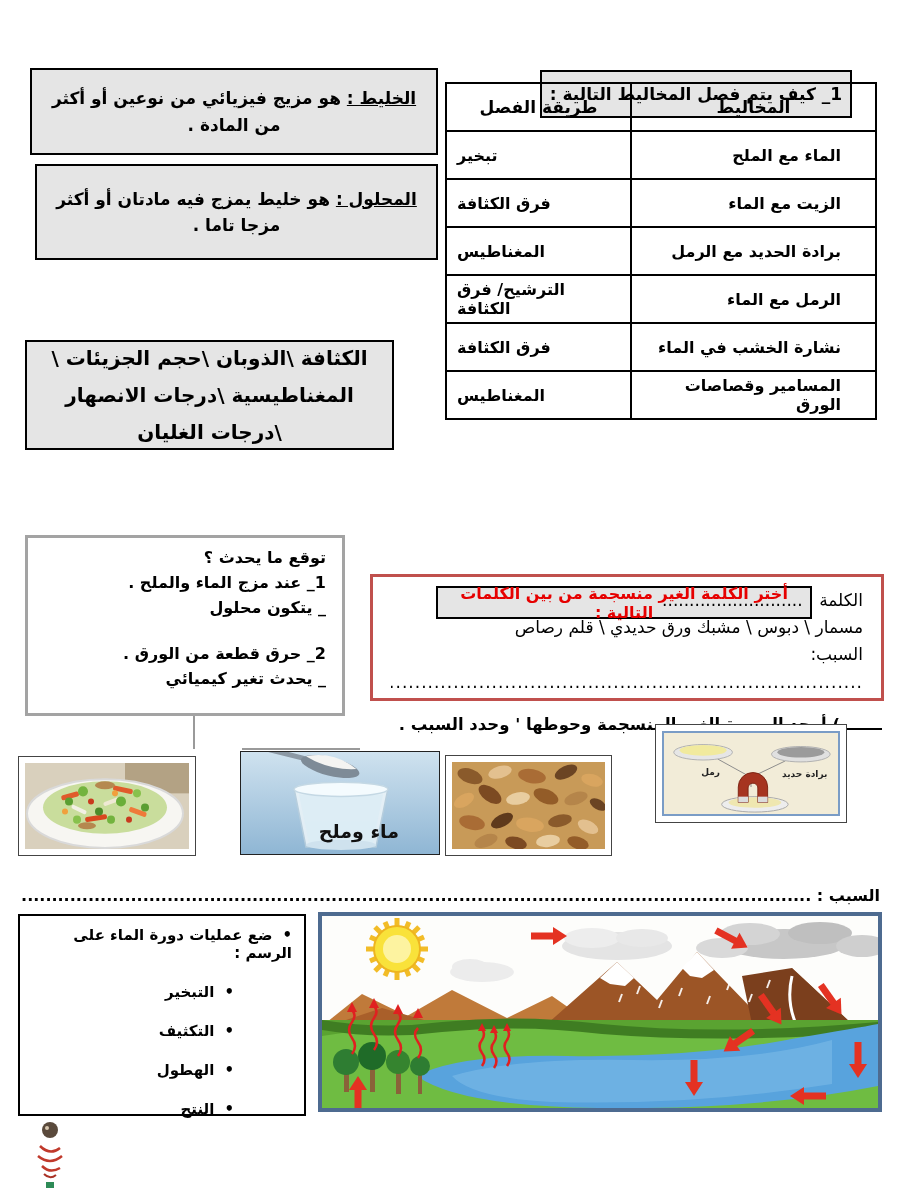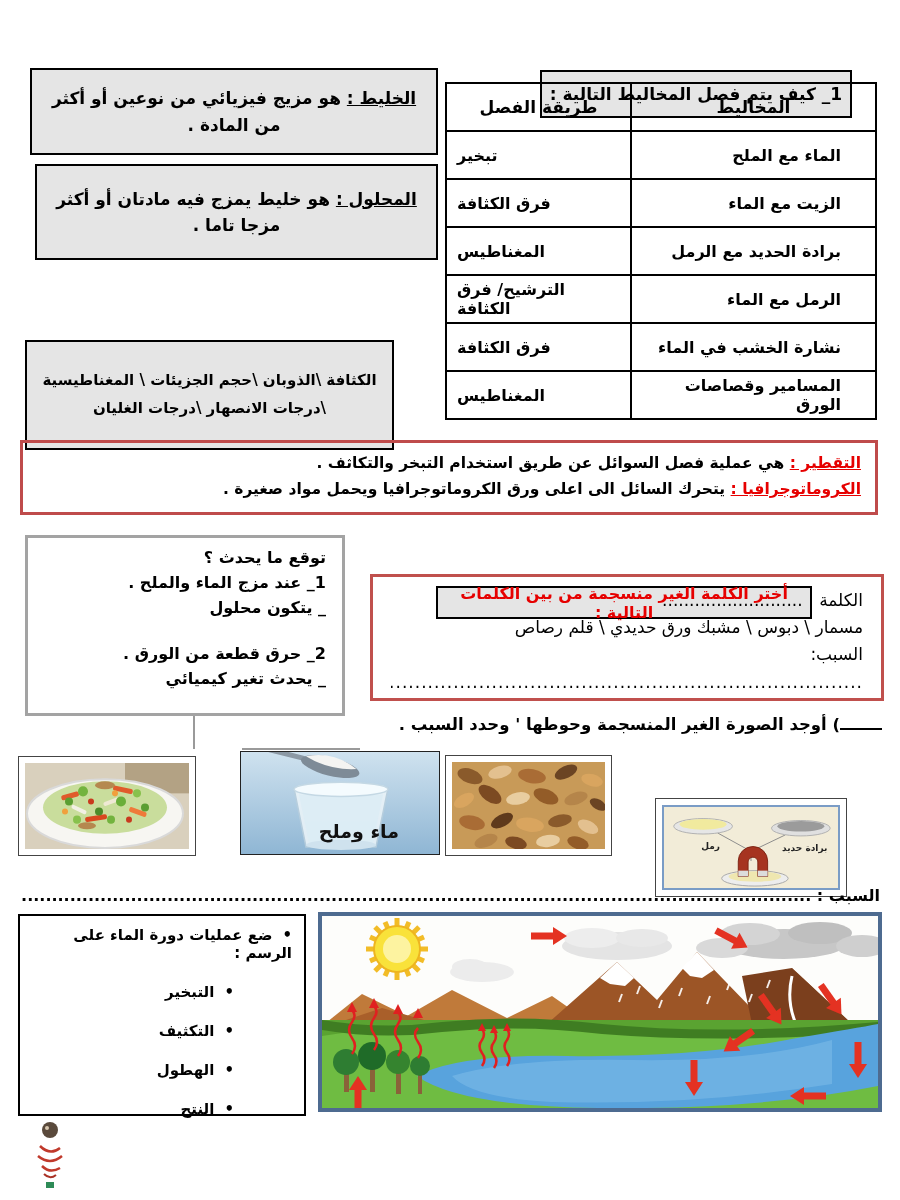--- a/index.html
+++ b/index.html
@@ -8,21 +8,21 @@
   .abs{position:absolute;box-sizing:border-box;}
   .bx{border:2px solid #000;background:#e5e5e5;margin-top:48px;}
   .ctr{display:flex;align-items:center;justify-content:center;text-align:center;}
   .b{font-weight:700;}
   .u{text-decoration:underline;}
   .red{color:#e60000;}
   
   #def1{left:30px;top:20px;width:408px;height:87px;border-width:2px;font-size:17px;line-height:1.55;padding:6px 10px;}
   #def2{left:35px;top:116px;width:403px;height:96px;border-width:2px;font-size:17px;line-height:1.55;padding:10px 10px;}
   #qprops{left:25px;top:240px;width:363px;height:50px;border-width:1.5px;font-size:16px;line-height:1.45;padding:2px 8px;}
-  #aprops{left:25px;top:292px;width:369px;height:110px;border-width:2px;font-size:15px;line-height:1.85;padding:2px 8px;}
+  #aprops{left:25px;top:292px;width:369px;height:110px;border-width:2px;font-size:20px;line-height:1.85;padding:2px 8px;}
   
   #q1title{left:540px;top:22px;width:312px;height:48px;border-width:2.5px;font-size:17px;}
   #septable{left:445px;top:82px;width:430px;border-collapse:collapse;table-layout:fixed;}
   #septable td,#septable th{border:2px solid #000;font-weight:700;font-size:16px;height:46px;padding:0 10px;}
   #septable th{text-align:center;font-size:17px;}
   .cell-mix{text-align:right;padding-right:34px !important;margin-left:20px;}
   .cell-met{text-align:left;padding-right:14px !important;}
   
   #notes{left:20px;top:440px;width:858px;height:75px;border:3px solid #bf4b4b;padding:7px 14px;font-size:15.5px;line-height:1.7;font-weight:700;}
   
@@ -34,21 +34,21 @@
   #wordsbox{left:370px;top:574px;width:514px;height:127px;border:3px solid #c0504d;padding:10px 18px;font-size:17px;line-height:1.6;}
   .dots{letter-spacing:1px;white-space:nowrap;overflow:hidden;display:block;}
   
   #findline{left:320px;top:714px;width:562px;font-size:16.5px;font-weight:700;text-align:right;}
   .blankline{display:inline-block;min-width:42px;border-bottom:2px solid #000;height:14px;}
   
   .photo-frame{background:#fff;border:1.5px solid #444;padding:6px;}
   #salad{left:18px;top:756px;width:178px;height:100px;}
   #watersalt{left:240px;top:751px;width:200px;height:104px;border:1.5px solid #222;overflow:hidden;}
   #nuts{left:445px;top:755px;width:167px;height:101px;}
-  #magnetd{left:655px;top:798px;width:192px;height:99px;}
+  #magnetd{left:655px;top:724px;width:192px;height:99px;}
   .innerimg{width:100%;height:100%;display:block;}
   #magnet-inner{position:relative;width:100%;height:100%;border:2px solid #7a9cc6;background:#f2ecd8;box-sizing:border-box;}
   .maglabel{position:absolute;font-size:9px;font-weight:700;color:#222;}
   #ws-label{position:absolute;bottom:12px;right:40px;font-size:19px;font-weight:700;color:#111;}
   
   #reason{left:20px;top:886px;width:860px;font-size:16px;font-weight:700;}
   
   #cyclebox{left:18px;top:914px;width:288px;height:202px;border:2.5px solid #000;padding:10px 12px;font-size:15px;font-weight:700;}
   #cyclebox ul{list-style:none;margin:2px 0 0 0;padding:0 58px 0 0;}
   #cyclebox li{margin-top:21px;}
@@ -106,24 +106,20 @@
       <td class="cell-mix">نشارة الخشب في الماء</td>
       <td class="cell-met">فرق الكثافة</td>
     </tr>
     <tr>
       <td class="cell-mix">المسامير وقصاصات الورق</td>
       <td class="cell-met">المغناطيس</td>
     </tr>
   </tbody>
     </table>
 
-  <div id="notes" class="abs">
-    <div><span class="red u b">التقطير :</span><span> هي عملية فصل السوائل عن طريق استخدام التبخر والتكاثف .</span></div>
-    <div><span class="red u b">الكروماتوجرافيا :</span><span> يتحرك السائل الى اعلى ورق الكروماتوجرافيا ويحمل مواد صغيرة .</span></div>
-  </div>
 
   <div id="predict" class="abs">
     <div>توقع ما يحدث ؟</div>
     <div>1_  عند مزج الماء والملح .</div>
     <div>_  يتكون محلول</div>
     <div style="height:22px"></div>
     <div>2_  حرق قطعة من الورق .</div>
     <div>_  يحدث تغير كيميائي</div>
   </div>
   <div class="abs vline" style="left:193px;top:716px;height:33px;"></div>

